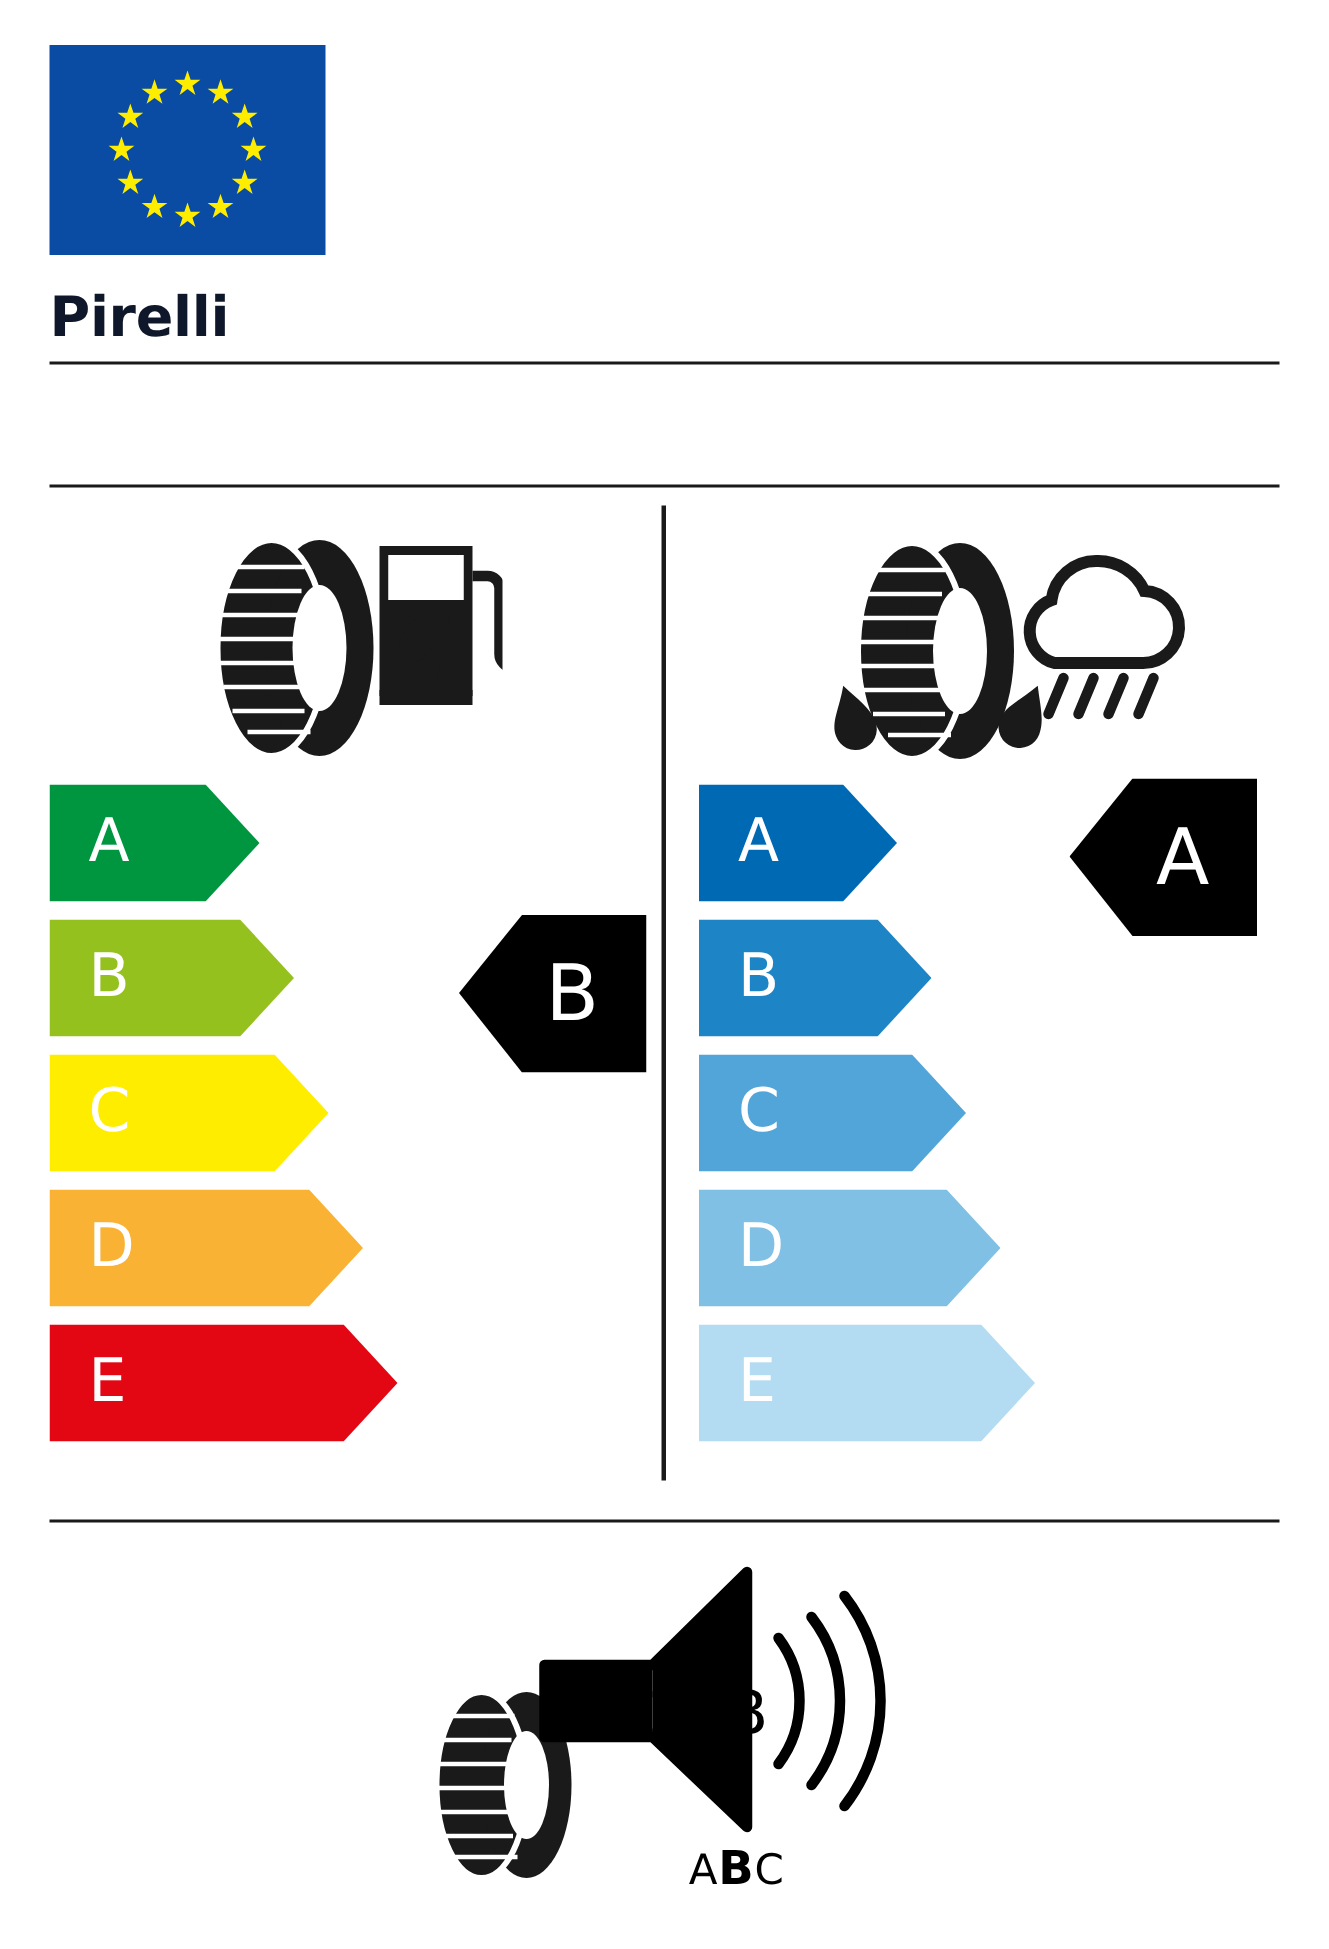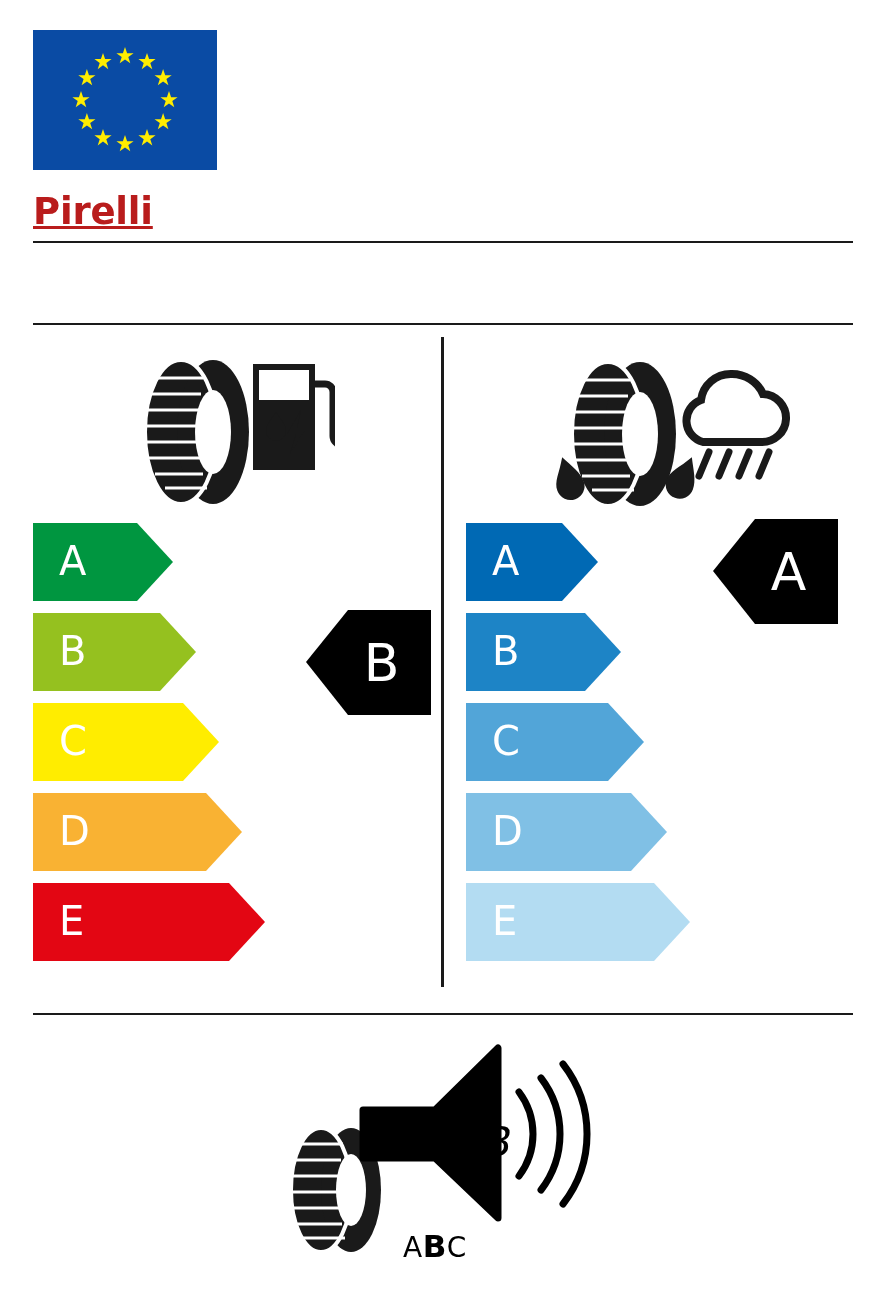--- a/index.html
+++ b/index.html
@@ -51,23 +51,22 @@
     height: 120px;
   }
 
   
   .brand {
     position: absolute;
     left: 33px;
     top: 190px;
     font-size: 37px;
     font-weight: bold;
-    color: #b91c1c;
+    color: #0f172a;
     letter-spacing: -0.2px;
-    text-decoration: underline;
   }
   .rule {
     position: absolute;
     background: #1a1a1a;
   }
   .rule-brand {
     left: 33px;
     top: 241px;
     width: 820px;
     height: 2px;
@@ -169,28 +168,27 @@
     height: 230px;
   }
   .noise-db {
     position: absolute;
     left: 106px;
     top: 78px;
     width: 140px;
     text-align: center;
     font-size: 41px;
     color: #000;
-    font-style: italic;
   }
   .noise-classes {
     position: absolute;
     left: 120px;
     top: 188px;
     width: 120px;
-    text-align: left;
+    text-align: right;
     font-size: 28px;
     color: #000;
     letter-spacing: 0.5px;
   }
   .noise-classes .sel {
     font-weight: bold;
     font-size: 31px;
   }
 </style>
 </head>

